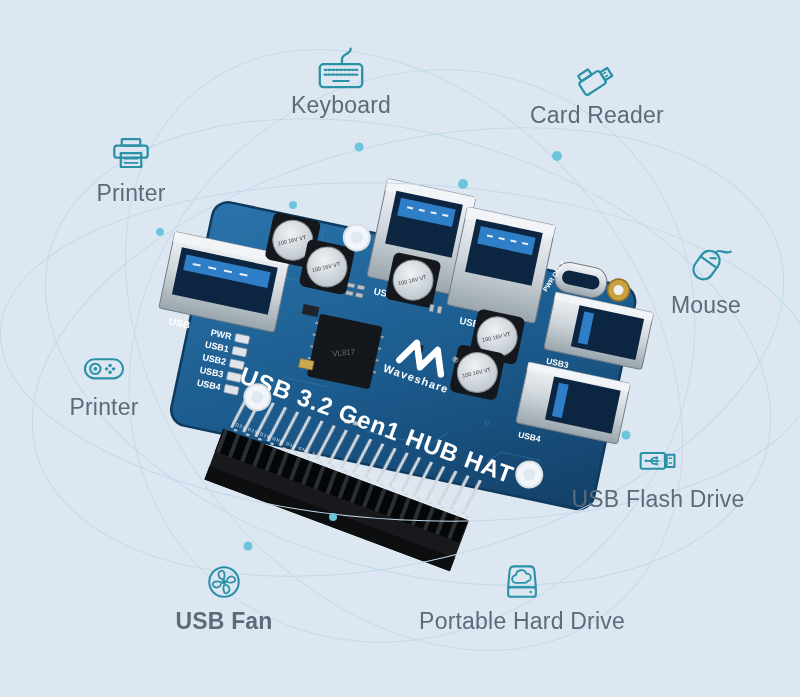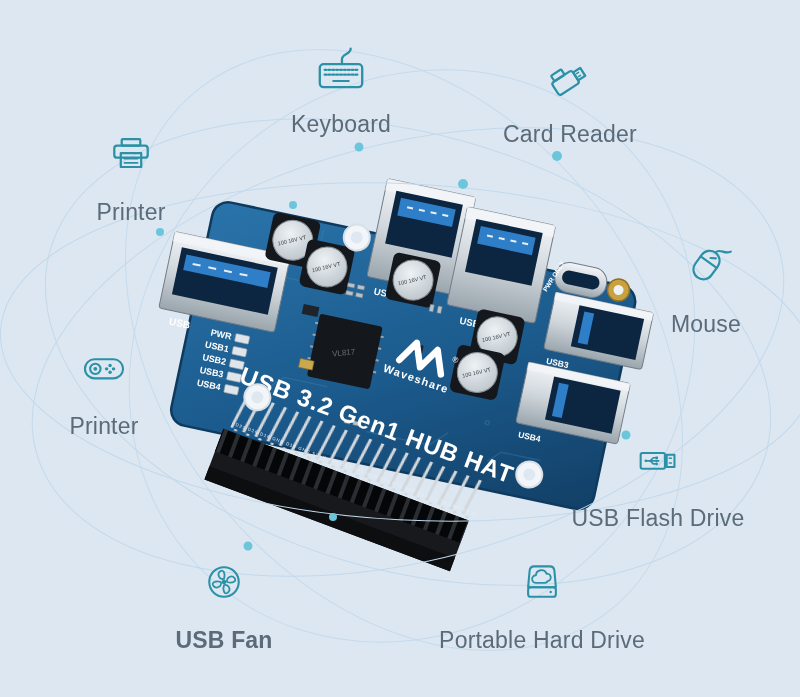--- a/index.html
+++ b/index.html
@@ -2,21 +2,21 @@
 <html><head>
 <meta charset="utf-8">
 <style>
   html,body{margin:0;padding:0;}
   .stage{position:relative;width:800px;height:697px;background:#dde7f1;overflow:hidden;
          font-family:"Liberation Sans",sans-serif;}
   .layer{position:absolute;inset:0;width:800px;height:697px;}
   .orbits{z-index:2;pointer-events:none;}
   .boardsvg{z-index:1;}
   .peripheral{position:absolute;z-index:3;display:flex;flex-direction:column;
-              align-items:center;gap:19px;}
+              align-items:center;gap:0;}
   .plabel{font-size:23px;color:#5b6b79;letter-spacing:.2px;white-space:nowrap;text-align:center;}
   .pic{stroke:#2a91a6;fill:none;stroke-width:2.4;stroke-linecap:round;stroke-linejoin:round;}
   .pfill{fill:#2a91a6;stroke:none;}
   .thin{stroke-width:1.8;}
   .sil{fill:#ffffff;font-weight:bold;}
 </style>
 </head>
 <body>
 
 <div class="stage">
@@ -224,21 +224,21 @@
     <svg width="54" height="52" viewBox="0 0 56 52" class="pic">
       <path d="M29,24 L29,19 C29,13 38,14 38,8"></path>
       <rect x="6" y="24" width="44" height="24" rx="4"></rect>
       <path d="M11,30 h2 M15,30 h2 M19,30 h2 M23,30 h2 M27,30 h2 M31,30 h2 M35,30 h2 M39,30 h2 M43,30 h2
                M11,35 h2 M15,35 h2 M19,35 h2 M23,35 h2 M27,35 h2 M31,35 h2 M35,35 h2 M39,35 h2 M43,35 h2
                M20,41.5 h16" stroke-width="2.2"></path>
     </svg>
     <div class="plabel">Keyboard</div>
   </div>
 
-  <div class="peripheral" style="left:500px;top:50px;width:140px;">
+  <div class="peripheral" style="left:527px;top:50px;width:140px;">
     <svg width="54" height="52" viewBox="0 0 56 56" class="pic">
       <g transform="rotate(-33 28 30)">
         <rect x="8" y="24" width="26" height="16" rx="3"></rect>
         <rect x="12" y="17" width="13" height="7" rx="1"></rect>
         <rect x="34" y="27" width="9" height="10"></rect>
         <path d="M36.5,30 h2.5 M36.5,33.8 h2.5" stroke-width="1.6"></path>
       </g>
     </svg>
     <div class="plabel">Card Reader</div>
   </div>
@@ -300,21 +300,21 @@
       <circle cx="30" cy="30" r="17"></circle>
       <circle cx="30" cy="30" r="2.6" class="pfill"></circle>
       <path id="petal" d="M30,26.5 C24.5,27.5 21.5,21 25.5,17.8 C29,15 32,19.5 30,26.5 Z" stroke-width="2"></path>
       <use href="#petal" transform="rotate(90 30 30)"></use>
       <use href="#petal" transform="rotate(180 30 30)"></use>
       <use href="#petal" transform="rotate(270 30 30)"></use>
     </svg>
     <div class="plabel">USB Fan</div>
   </div>
 
-  <div class="peripheral" style="left:422px;top:556px;width:240px;">
+  <div class="peripheral" style="left:402px;top:556px;width:240px;">
     <svg width="54" height="52" viewBox="0 0 60 60" class="pic">
       <path d="M21,12 H39 C42,12 44,14 44.3,17 L46,36 H14 L15.7,17 C16,14 18,12 21,12 Z"></path>
       <rect x="14" y="36" width="32" height="11" rx="3"></rect>
       <circle cx="40" cy="41.5" r="1.4" class="pfill"></circle>
       <path d="M23,31 A4.4,4.4 0 0 1 23,22.2 A6.3,6.3 0 0 1 35.2,20.5 A4.3,4.3 0 0 1 36.5,29 A4.8,4.8 0 0 1 33.5,31 Z" stroke-width="2.1"></path>
     </svg>
     <div class="plabel">Portable Hard Drive</div>
   </div>
 
 </div>

